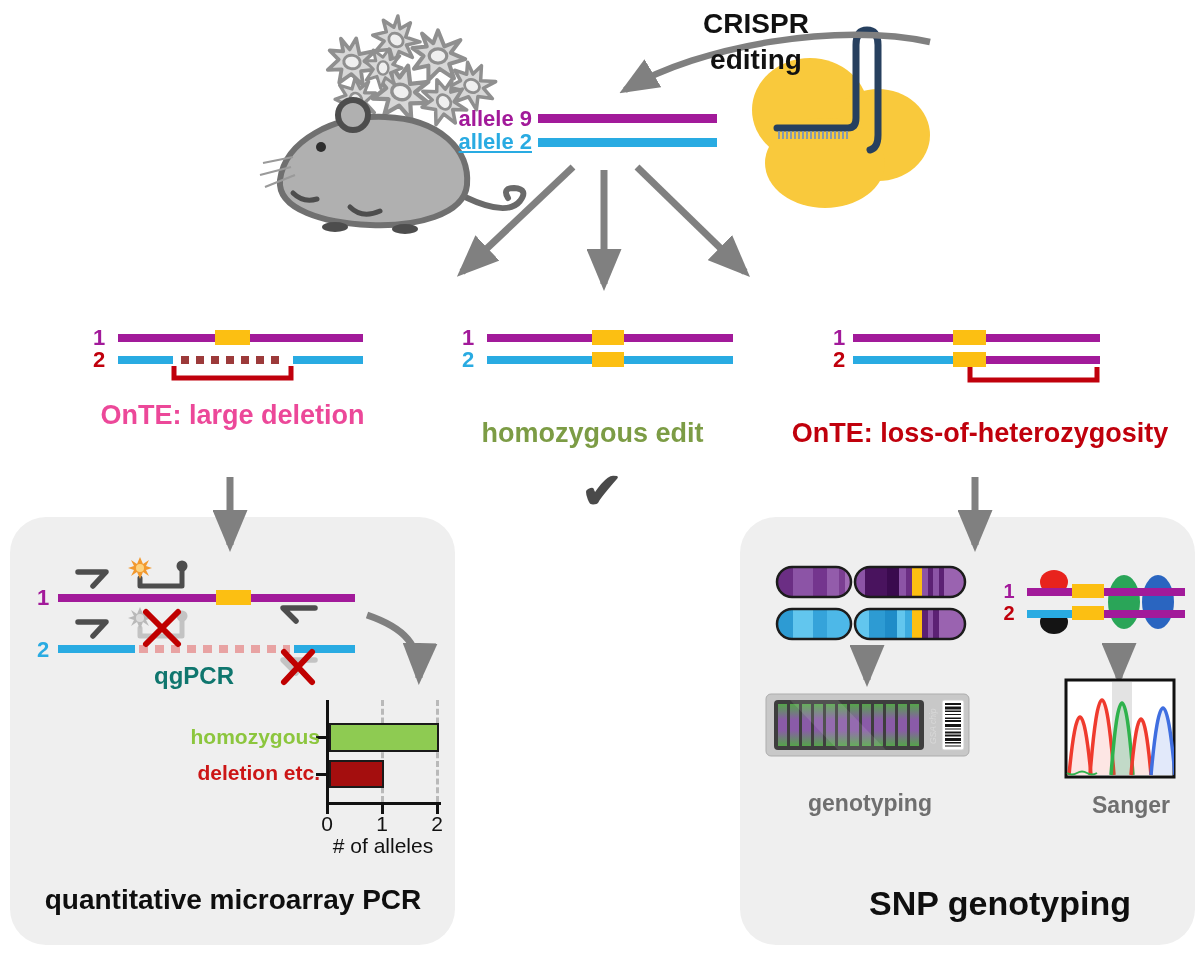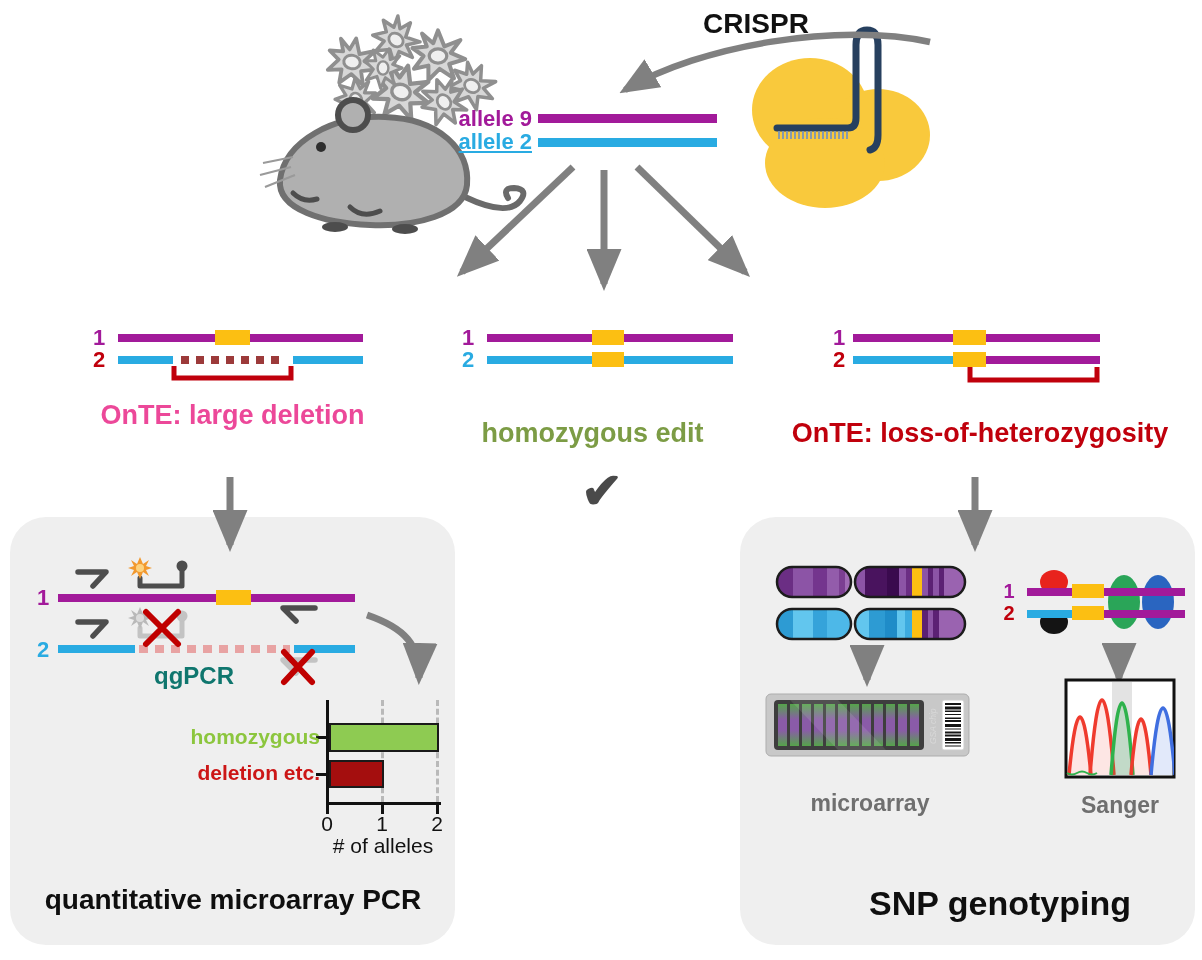--- a/index.html
+++ b/index.html
@@ -257,20 +257,21 @@
         <path d="M1090,775 Q1102,625 1114,775" fill="rgba(239,58,45,0.13)" stroke="#ef3a2d" stroke-width="3.5"></path>
         <path d="M1111,775 Q1122,631 1133,775" fill="rgba(46,178,76,0.18)" stroke="#2eb24c" stroke-width="3.5"></path>
         <path d="M1131,775 Q1141,663 1151,775" fill="rgba(239,58,45,0.13)" stroke="#ef3a2d" stroke-width="3.5"></path>
         <path d="M1151,775 Q1163,641 1175,775" fill="rgba(63,110,224,0.15)" stroke="#3f6ee0" stroke-width="3.5"></path>
         <path d="M1067,773 q5,3 10,0 t10,0 t10,0" fill="none" stroke="#2eb24c" stroke-width="2"></path>
       </g>
     </g>
   </svg>
 
   <div class="ab t c" style="left:676px;top:8px;width:160px;font-size:28px;color:#111;">CRISPR</div>
+  <div class="ab t c" style="left:676px;top:44px;width:160px;font-size:28px;color:#111;">editing</div>
 
   <div class="ab t r" style="left:440px;top:106px;width:92px;font-size:22px;color:#a21a9a;">allele 9</div>
   <div class="ab t r" style="left:440px;top:129px;width:92px;font-size:22px;color:#29abe2;text-decoration:underline;">allele 2</div>
 
   <div class="ab t c" style="left:90px;top:325px;width:18px;font-size:22px;color:#a21a9a;">1</div>
   <div class="ab t c" style="left:90px;top:347px;width:18px;font-size:22px;color:#c0000c;">2</div>
   <div class="ab t c" style="left:459px;top:325px;width:18px;font-size:22px;color:#a21a9a;">1</div>
   <div class="ab t c" style="left:459px;top:347px;width:18px;font-size:22px;color:#29abe2;">2</div>
   <div class="ab t c" style="left:830px;top:325px;width:18px;font-size:22px;color:#a21a9a;">1</div>
   <div class="ab t c" style="left:830px;top:347px;width:18px;font-size:22px;color:#c0000c;">2</div>
@@ -300,19 +301,19 @@
     <div class="ab t r" style="left: 0px; top: 25px; width: 145px; font-size: 21px; color: rgb(140, 198, 62);">homozygous</div>
     <div class="ab t r" style="left: 0px; top: 61px; width: 145px; font-size: 21px; color: rgb(204, 22, 22);">deletion etc.</div>
     <div class="ab c" style="left:140px;top:112px;width:24px;font-size:21px;color:#111;">0</div>
     <div class="ab c" style="left:195px;top:112px;width:24px;font-size:21px;color:#111;">1</div>
     <div class="ab c" style="left:250px;top:112px;width:24px;font-size:21px;color:#111;">2</div>
     <div class="ab c" style="left:133px;top:134px;width:150px;font-size:21px;color:#111;"># of alleles</div>
   </div>
 
   <div class="ab t c" style="left:28px;top:884px;width:410px;font-size:28px;color:#0f0f0f;">quantitative microarray PCR</div>
 
-  <div class="ab t c" style="left:795px;top:790px;width:150px;font-size:23px;color:#6f6f6f;">microarray</div>
-  <div class="ab t c" style="left:1070px;top:792px;width:100px;font-size:23px;color:#6f6f6f;">Sanger</div>
+  <div class="ab t c" style="left:795px;top:790px;width:150px;font-size:23px;color:#6f6f6f;">genotyping</div>
+  <div class="ab t c" style="left:1070px;top:792px;width:100px;font-size:23px;color:#6f6f6f;text-align:right;">Sanger</div>
   <div class="ab t c" style="left:1000px;top:580px;width:18px;font-size:20px;color:#a21a9a;">1</div>
   <div class="ab t c" style="left:1000px;top:602px;width:18px;font-size:20px;color:#c0000c;">2</div>
   <div class="ab t c" style="left:850px;top:884px;width:300px;font-size:34px;color:#0f0f0f;">SNP genotyping</div>
 
 </div>
 
 </body></html>

